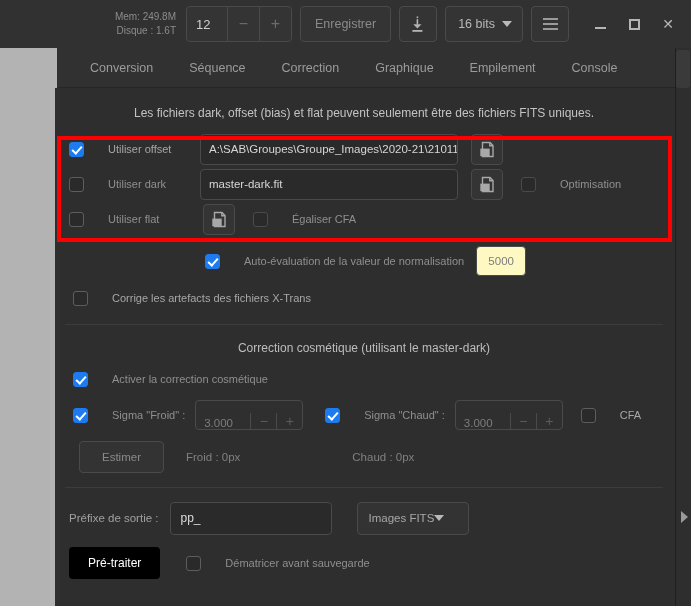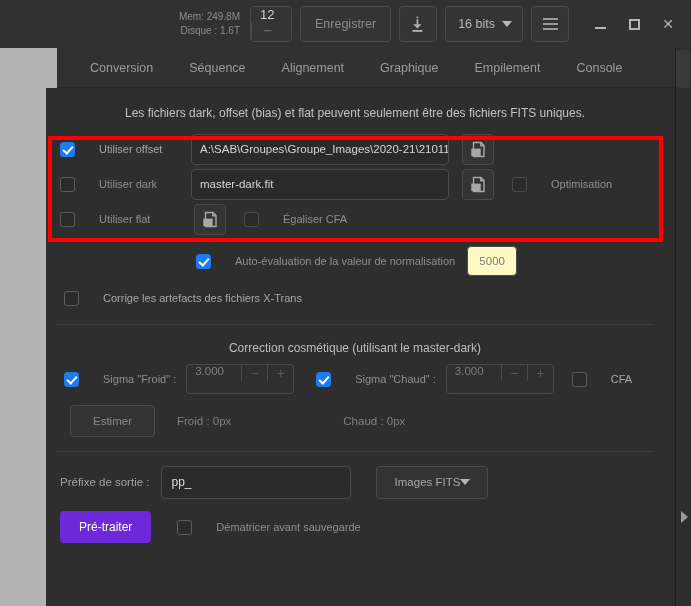--- a/index.html
+++ b/index.html
@@ -19,21 +19,20 @@
     padding-right: 6px;
   }
   .mem-block {
     display: flex; flex-direction: column; align-items: flex-end;
     font-size: 10px; color: #8c8c8c; line-height: 14px; margin-right: 10px;
   }
   .spin-group {
     display: flex; align-items: stretch; height: 36px;
     border: 1px solid #4a4a4a; border-radius: 4px; background: #343434;
     overflow: hidden;
-    flex-direction: column;
   }
   .spin-val {
     width: 40px; display: flex; align-items: center; padding-left: 9px;
     font-size: 13px; color: #cfcfcf;
   }
   .spin-btn {
     width: 32px; display: flex; align-items: center; justify-content: center;
     font-size: 16px; color: #6c6c6c; border-left: 1px solid #4a4a4a;
   }
   .tb-btn {
@@ -73,21 +72,21 @@
     font-size: 12.5px; color: #9b9b9b; position: relative;
   }
   .tab.active { color: #dcdcdc; }
   .tab.active::after {
     content: ""; position: absolute; left: 12px; right: 12px; bottom: 0;
     height: 3px; background: #1d6fc2;
   }
 
   
   .content {
-    position: absolute; left: 46px; top: 88px; width: 618px; height: 518px;
+    position: absolute; left: 55px; top: 88px; width: 618px; height: 518px;
     background: #2e2e2e;
   }
   .right-rail {
     position: absolute; left: 675px; top: 48px; width: 16px; height: 558px;
     background: #2e2e2e; border-left: 1px solid #1f1f1f;
   }
   .rail-top {
     position: absolute; left: 676px; top: 50px; width: 14px; height: 38px;
     background: #3a3a3a; border-radius: 3px;
   }
@@ -145,47 +144,47 @@
   .row-xtrans { display: flex; align-items: center; padding-left: 18px; height: 28px; margin-top: 8px; }
 
   .section-title {
     text-align: center; font-size: 12px; color: #bdbdbd; margin-top: 16px;
   }
   .hr { height: 1px; background: #3c3c3c; margin: 0 10px; }
 
   .row { display: flex; align-items: center; padding-left: 18px; }
 
   .spin2 {
-    display: flex; align-items: flex-start; height: 30px;
+    display: flex; align-items: flex-end; height: 30px;
     border: 1px solid #4a4a4a; border-radius: 4px; background: #2f2f2f; overflow: hidden;
   }
   .spin2 .v { width: 54px; display: flex; align-items: center; padding-left: 8px; font-size: 11.5px; color: #7d7d7d; }
   .spin2 .b { width: 26px; display: flex; align-items: center; justify-content: center;
               font-size: 14px; color: #5b5b5b; border-left: 1px solid #4a4a4a; }
 
   .btn-flat {
     height: 32px; padding: 0 22px; border: 1px solid #4a4a4a; border-radius: 4px;
     background: #333333; color: #8a8a8a; font-size: 11.5px;
     display: flex; align-items: center; justify-content: center;
   }
   .stat { font-size: 11.5px; color: #808080; }
 
   .label-r { font-size: 11.5px; color: #a0a0a0; }
   .prefix-field {
-    width: 190px; height: 33px; border: 1px solid #4a4a4a; border-radius: 4px;
+    width: 162px; height: 33px; border: 1px solid #4a4a4a; border-radius: 4px;
     background: #2a2a2a; display: flex; align-items: center; padding: 0 9px;
     font-size: 12px; color: #dcdcdc;
   }
   .combo {
     width: 112px; height: 33px; border: 1px solid #4a4a4a; border-radius: 4px;
-    background: #333333; display: flex; align-items: center; justify-content: center;
+    background: #333333; display: flex; align-items: center; justify-content: flex-start;
     padding: 0 10px; font-size: 11.5px; color: #a7a7a7;
   }
   .btn-primary {
-    height: 32px; padding: 9px 19px; border-radius: 4px; background: #6d28d9;
+    height: 32px; padding: 9px 19px; border-radius: 4px; background: #000000;
     color: #ffffff; font-size: 12px; display: flex; align-items: center; justify-content: center;
   }
   svg { display: block; }
 </style>
 </head>
 <body>
 
 <div id="app">
 
   <div class="titlebar">
@@ -231,21 +230,21 @@
     <div class="win-btn min"></div>
     <div class="win-btn max"></div>
     <div class="win-btn">✕</div>
   </div>
 
   <div class="left-panel"></div>
 
   <div class="tabbar">
     <div class="tab">Conversion</div>
     <div class="tab">Séquence</div>
-    <div class="tab">Alignement</div>
+    <div class="tab">Correction</div>
     <div class="tab">Graphique</div>
     <div class="tab">Empilement</div>
     <div class="tab">Console</div>
   </div>
 
   <div class="right-rail"></div>
   <div class="rail-top"></div>
   <div class="rail-arrow"></div>
 
   <div class="content">
@@ -311,20 +310,24 @@
     <div class="row-xtrans">
       <div class="cb"></div>
       <div class="cb-label bright">Corrige les artefacts des fichiers X-Trans</div>
     </div>
 
     <div style="height:12px"></div>
     <div class="hr"></div>
 
     <div class="section-title">Correction cosmétique (utilisant le master-dark)</div>
 
+    <div class="row" style="margin-top:12px; height:24px;">
+      <div class="cb checked"></div>
+      <div class="cb-label">Activer la correction cosmétique</div>
+    </div>
 
     <div class="row" style="margin-top:8px; height:32px;">
       <div class="cb checked"></div>
       <div class="cb-label">Sigma "Froid" :</div>
       <div class="spin2" style="margin-left:10px;">
         <div class="v">3.000</div>
         <div class="b">−</div>
         <div class="b">+</div>
       </div>
 

